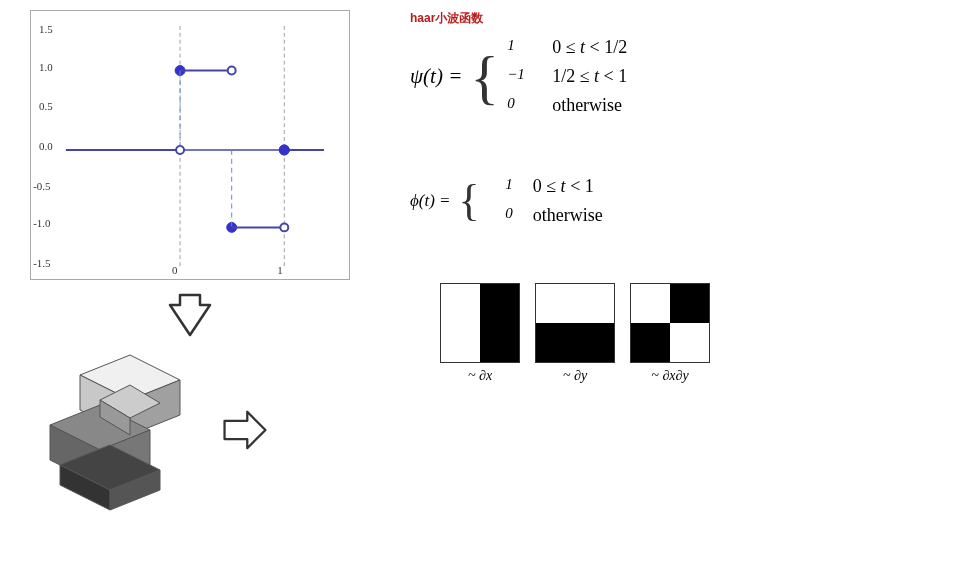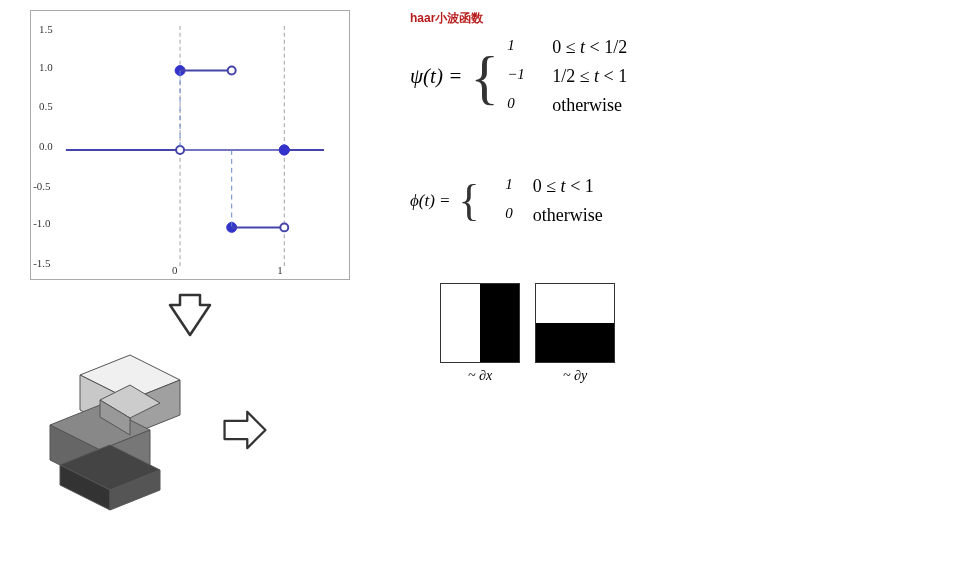--- a/index.html
+++ b/index.html
@@ -324,16 +324,25 @@
         <div class="pattern-item">
           <div class="pattern-grid">
             <div class="cell-white"></div>
             <div class="cell-white"></div>
             <div class="cell-black"></div>
             <div class="cell-black"></div>
           </div>
           <span class="pattern-label">~ ∂<i>y</i></span>
         </div>
 
+        <div class="pattern-item">
+          <div class="pattern-grid">
+            <div class="cell-white"></div>
+            <div class="cell-black"></div>
+            <div class="cell-black"></div>
+            <div class="cell-white"></div>
+          </div>
+          <span class="pattern-label">~ ∂<i>x</i>∂<i>y</i></span>
+        </div>
       </div>
     </div>
   </div>
 </div>
 
 </body></html>

